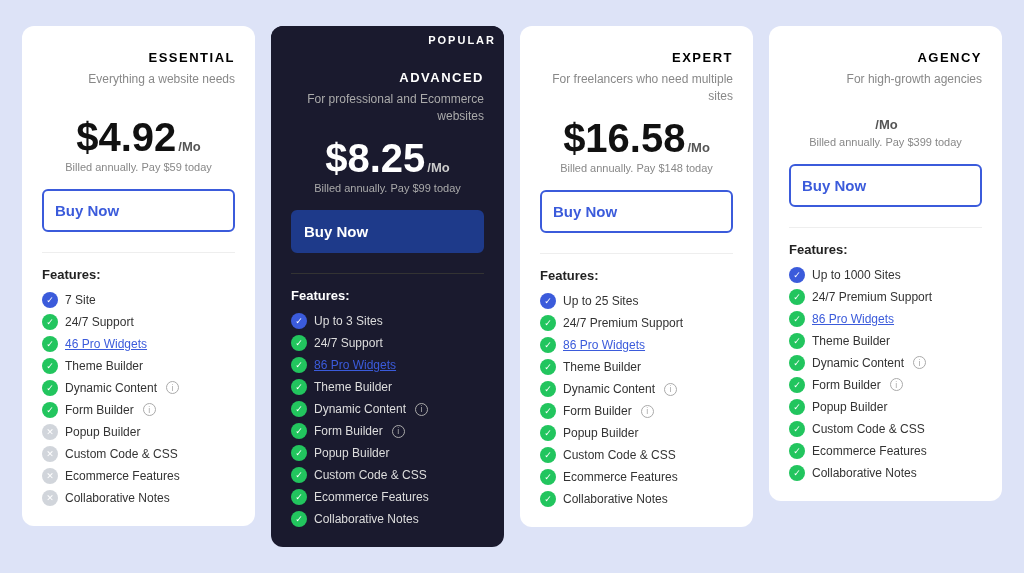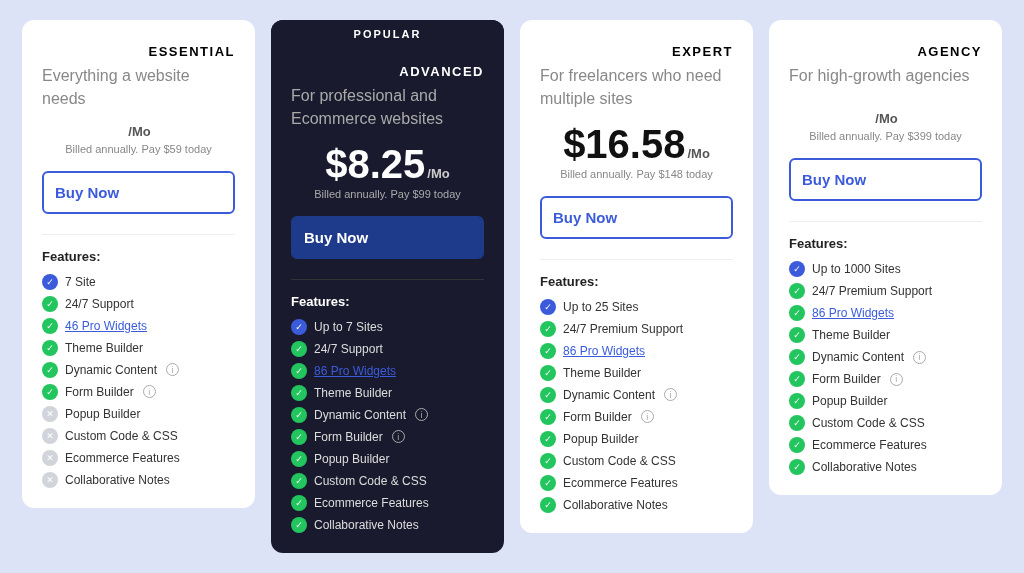--- a/index.html
+++ b/index.html
@@ -31,42 +31,42 @@
       color: #fff;
       padding-top: 44px;
     }
     .popular-badge {
       position: absolute;
       top: 0;
       left: 0;
       right: 0;
       background: #1a1a2e;
       border-radius: 12px 12px 0 0;
-      text-align: center;
+      text-align: right;
       padding: 8px;
       font-size: 11px;
       font-weight: 700;
       letter-spacing: 2px;
       color: #fff;
       text-transform: uppercase;
     }
     .card-title {
       font-size: 13px;
       font-weight: 800;
       letter-spacing: 1.5px;
       text-transform: uppercase;
       text-align: right;
       color: inherit;
       margin-bottom: 6px;
     }
     .card.popular .card-title { color: #fff; }
     .card-subtitle {
-      font-size: 16px;
+      font-size: 12px;
       color: #888;
-      text-align: left;
+      text-align: right;
       margin-bottom: 14px;
       line-height: 1.4;
       min-height: 32px;
     }
     .card.popular .card-subtitle { color: #aaa; }
     .price-row {
       display: flex;
       align-items: baseline;
       justify-content: center;
       margin-bottom: 4px;
@@ -168,20 +168,21 @@
     }
   </style>
 </head>
 <body>
 
 <div class="pricing-grid">
 <div class="card">
     <div class="card-title">ESSENTIAL</div>
     <div class="card-subtitle">Everything a website needs</div>
     <div class="price-row">
+      <span class="price-amount">$4.92</span>
       <span class="price-mo">/Mo</span>
     </div>
     <div class="price-billing">Billed annually. Pay $59 today</div>
     <button class="buy-btn">Buy Now</button>
     <hr class="divider">
     <div class="features-label">Features:</div>
     <ul class="feature-list">
 
       <li class="feature-item">
         <span class="feature-icon icon-check-blue">✓</span>
@@ -245,21 +246,21 @@
       <span class="price-mo">/Mo</span>
     </div>
     <div class="price-billing">Billed annually. Pay $99 today</div>
     <button class="buy-btn filled">Buy Now</button>
     <hr class="divider">
     <div class="features-label">Features:</div>
     <ul class="feature-list">
 
       <li class="feature-item">
         <span class="feature-icon icon-check-blue">✓</span>
-        <span>Up to 7 Sites</span>
+        <span>Up to 3 Sites</span>
       </li>
 
       <li class="feature-item">
         <span class="feature-icon icon-check-green">✓</span>
         <span>24/7 Support</span>
       </li>
 
       <li class="feature-item">
         <span class="feature-icon icon-check-green">✓</span>
         <span class="feature-link">86 Pro Widgets</span>

